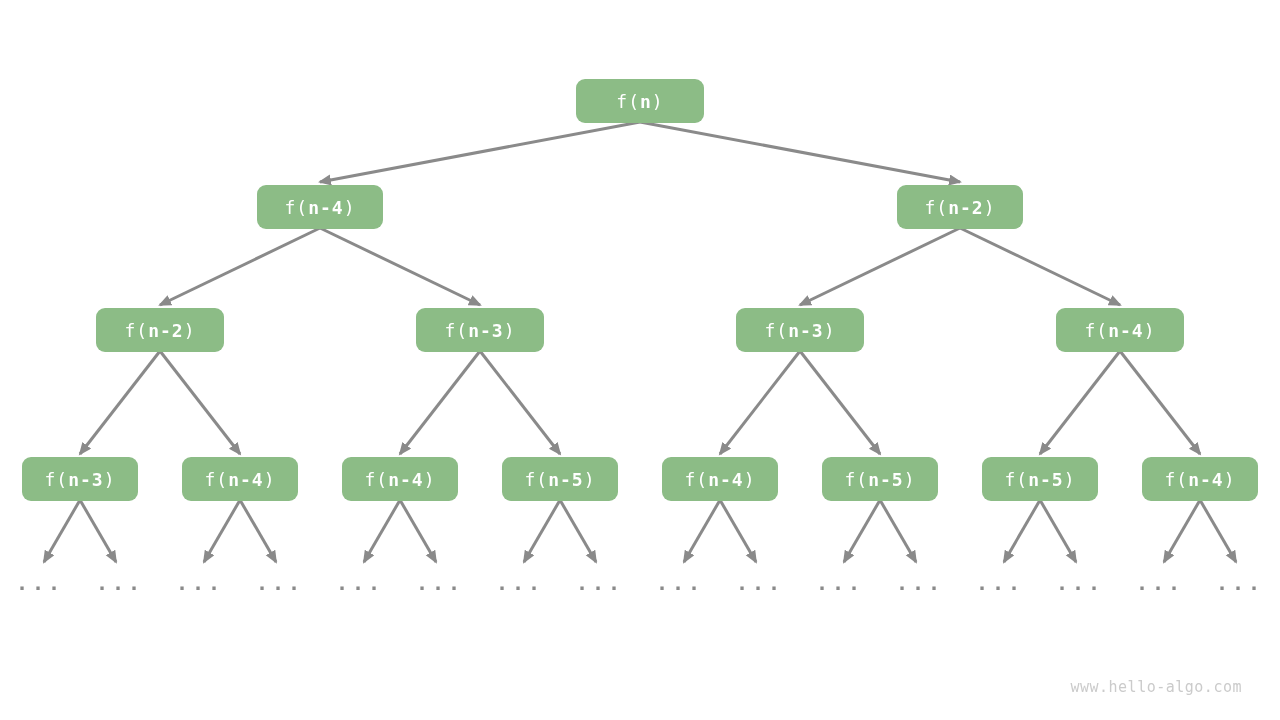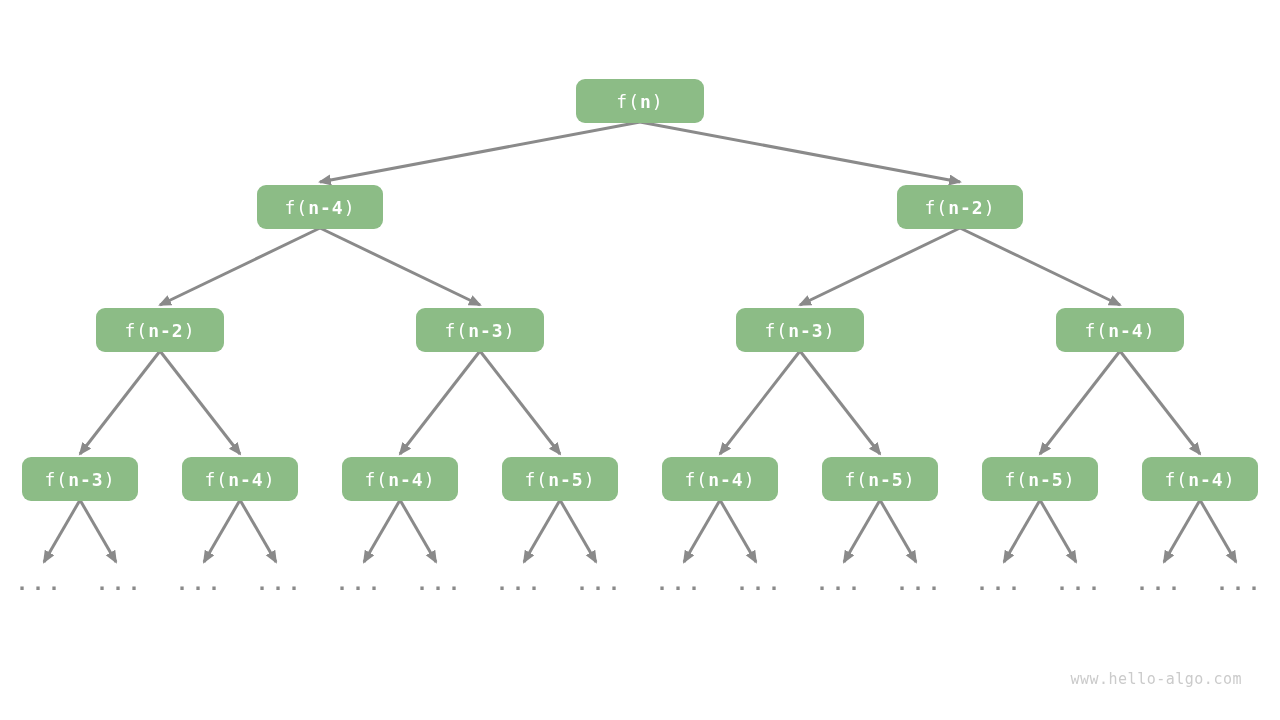--- a/index.html
+++ b/index.html
@@ -36,21 +36,21 @@
     transform: translate(-50%, -50%);
     color: var(--dots, #8a8a8a);
     font-size: 20px;
     font-weight: bold;
     letter-spacing: 4px;
     line-height: 1;
   }
   #watermark {
     position: absolute;
     right: 38px;
-    bottom: 32px;
+    bottom: 24px;
     font-size: 15px;
     letter-spacing: 0.5px;
     color: var(--wm, #cbcbcb);
   }
 </style>
 </head>
 <body>
 
 <div id="canvas" style="--bg: #ffffff; --node-fill: #8cbc86; --node-text: #ffffff; --dots: #8a8a8a; --wm: #cbcbcb;">
   <svg id="edges" width="1280" height="720" viewBox="0 0 1280 720">

